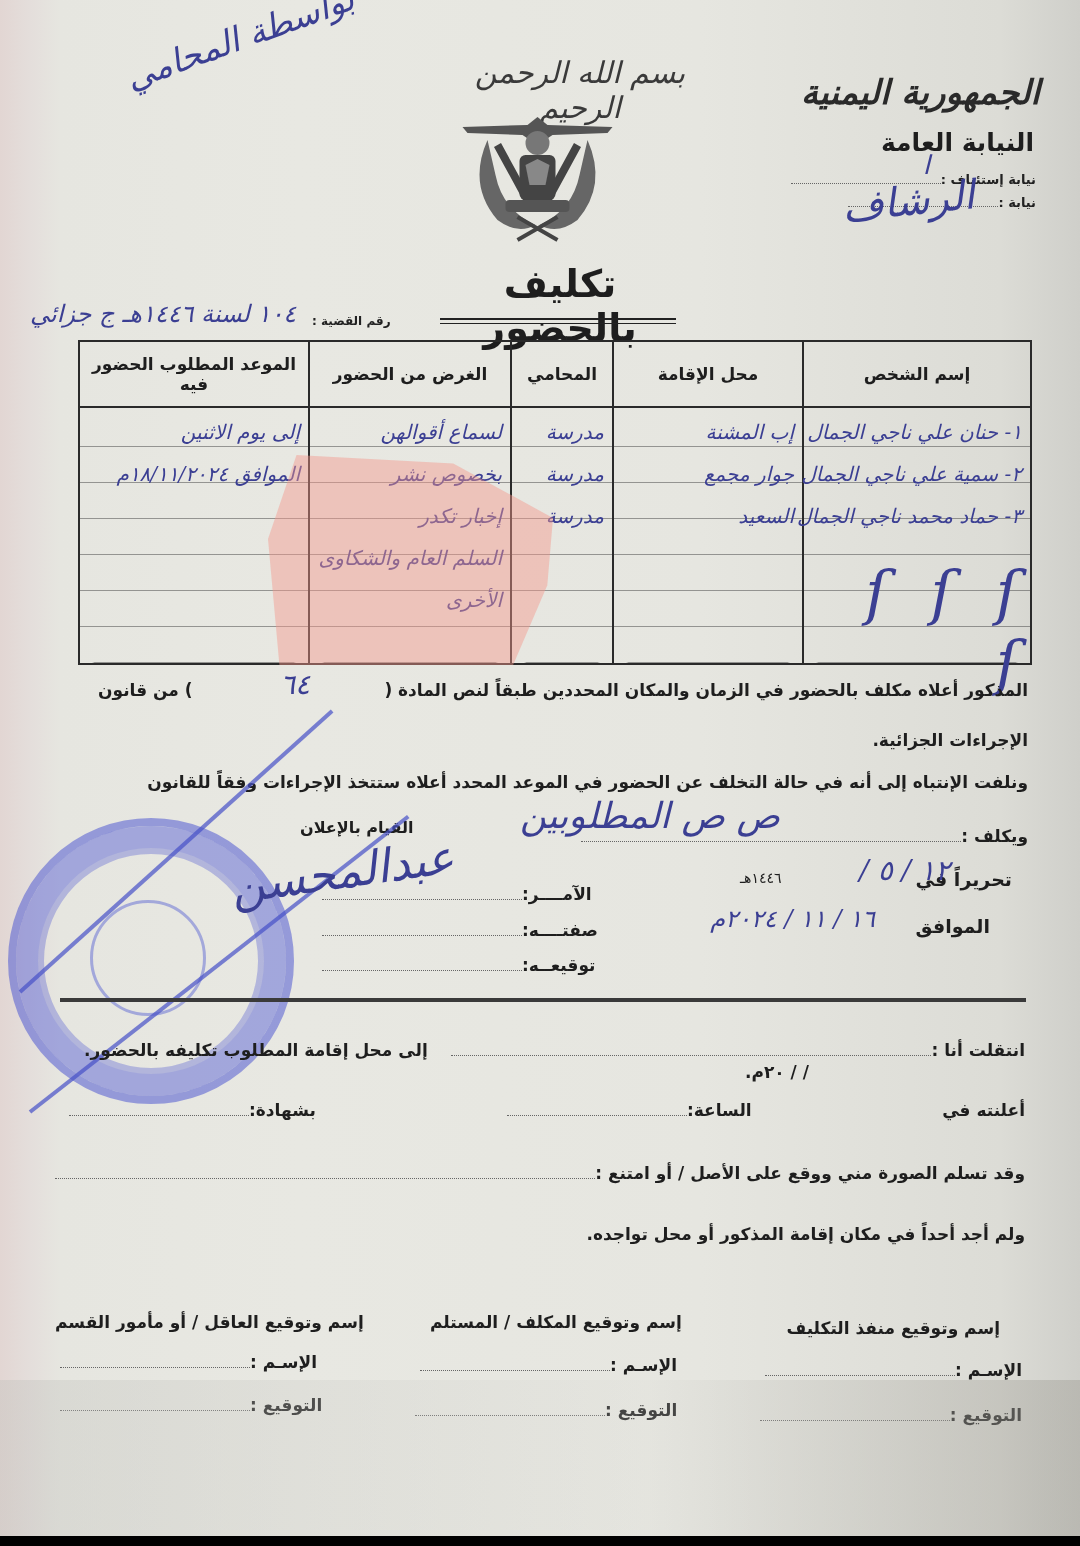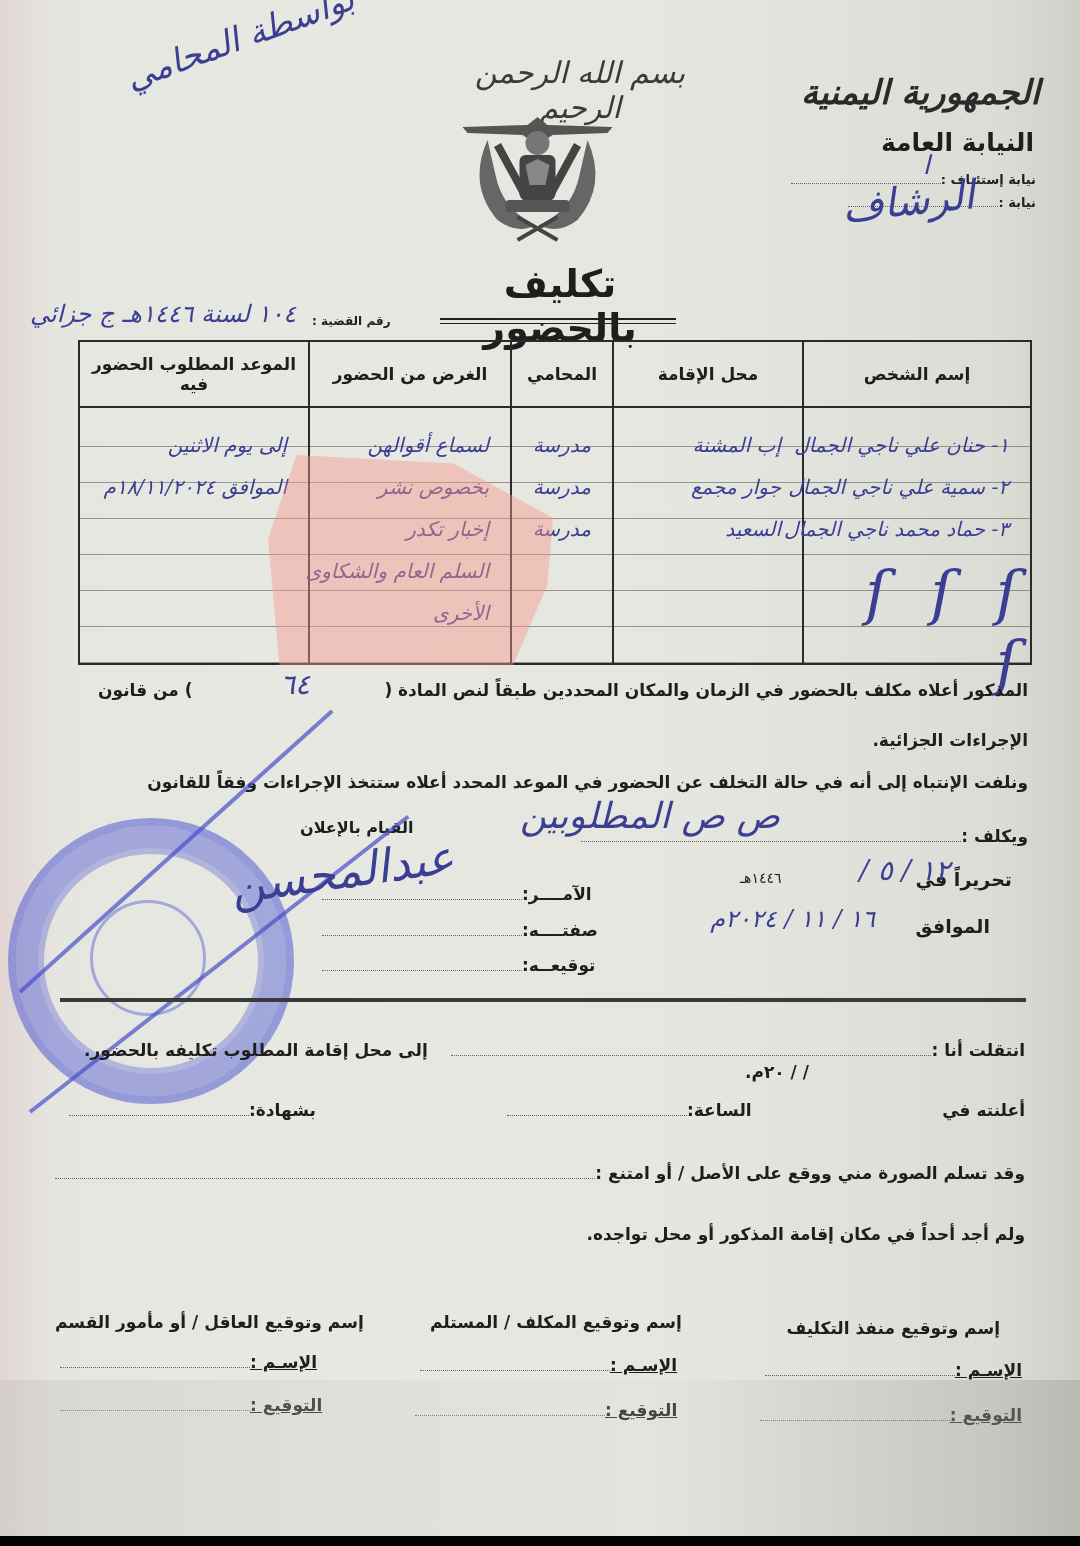--- a/index.html
+++ b/index.html
@@ -47,21 +47,21 @@
   .hand-top-left { left: 120px; top: 60px; font-size: 34px; transform: rotate(-20deg); transform-origin: left top; white-space: nowrap; }
 
   .case-label { left: 296px; top: 314px; font-size: 12px; font-weight: bold; color: #222; margin-left: 16px; }
   .case-value { left: 30px; top: 300px; font-size: 24px; }
 
   
   .table-wrap { left: 78px; top: 340px; width: 952px; height: 325px; }
   table { border-collapse: collapse; width: 100%; height: 100%; direction: rtl; table-layout: fixed; }
   th, td { border: 2px solid #2a2a2a; }
   th { height: 62px; font-size: 17px; font-weight: bold; color: #1e1e1e; text-align: center; }
-  td { vertical-align: top; position: relative; padding: 13px; }
+  td { vertical-align: top; position: relative; padding: 0; border-radius: 22px; }
   .ruled {
     background-image: repeating-linear-gradient(180deg, transparent 0, transparent 35px, rgba(80,80,80,.55) 35px, rgba(80,80,80,.55) 36px);
     background-position: 0 3px;
   }
   .cell-text { font-size: 20px; line-height: 36px; padding: 6px 8px 0; white-space: nowrap; direction: rtl; }
   .pink-mark {
     left: 268px; top: 455px; width: 285px; height: 210px;
     background: rgba(244,150,140,.45);
     clip-path: polygon(10% 0, 65% 4%, 100% 30%, 98% 62%, 86% 100%, 4% 100%, 0 40%);
   }
@@ -110,21 +110,21 @@
   .q2-date { left: 736px; top: 1062px; }
   .q2-hour { left: 498px; top: 1100px; }
   .q2-witness { left: 60px; top: 1100px; }
   .q3 { right: 55px; top: 1163px; }
   .q4 { right: 55px; top: 1224px; }
 
   .sig-head { font-size: 17px; font-weight: bold; color: #1e1e1e; white-space: nowrap; direction: rtl; top: 1312px; }
   .sh1 { right: 80px; top: 1318px; }
   .sh2 { left: 430px; }
   .sh3 { left: 55px; }
-  .sig-field { font-size: 17px; font-weight: bold; color: #1e1e1e; white-space: nowrap; direction: rtl; text-decoration: underline; }
+  .sig-field { font-size: 17px; font-weight: bold; color: #1e1e1e; white-space: nowrap; direction: rtl; }
   .sf-name-1 { right: 58px; top: 1360px; }
   .sf-sig-1 { right: 58px; top: 1405px; }
   .sf-name-2 { left: 420px; top: 1355px; }
   .sf-sig-2 { left: 415px; top: 1400px; }
   .sf-name-3 { left: 60px; top: 1352px; }
   .sf-sig-3 { left: 60px; top: 1395px; }
 </style>
 </head>
 <body>
 

